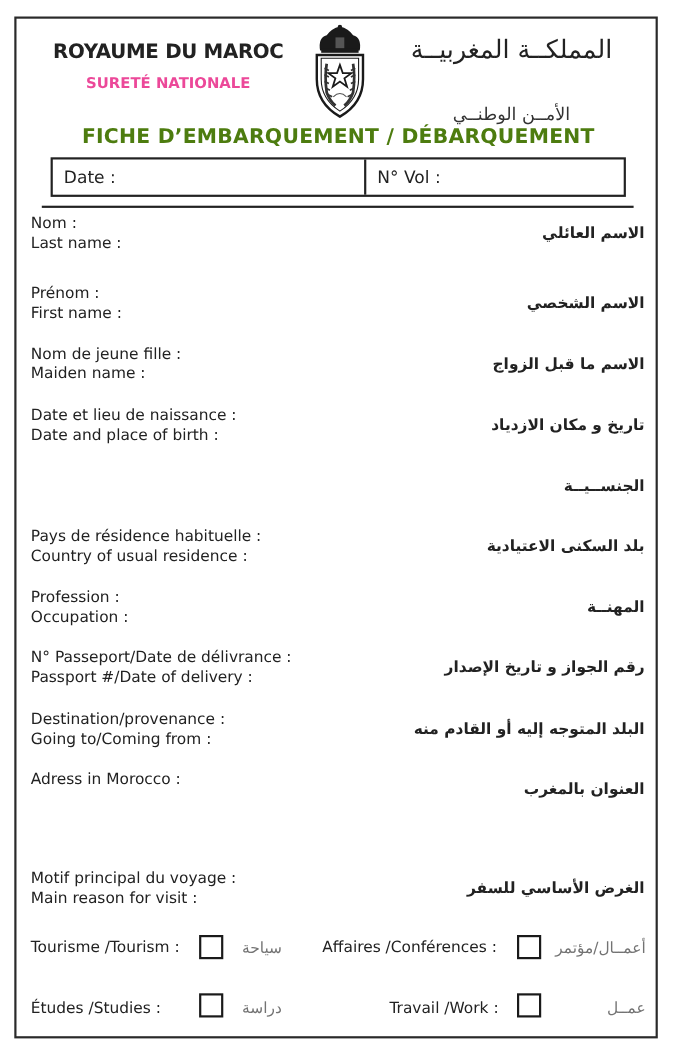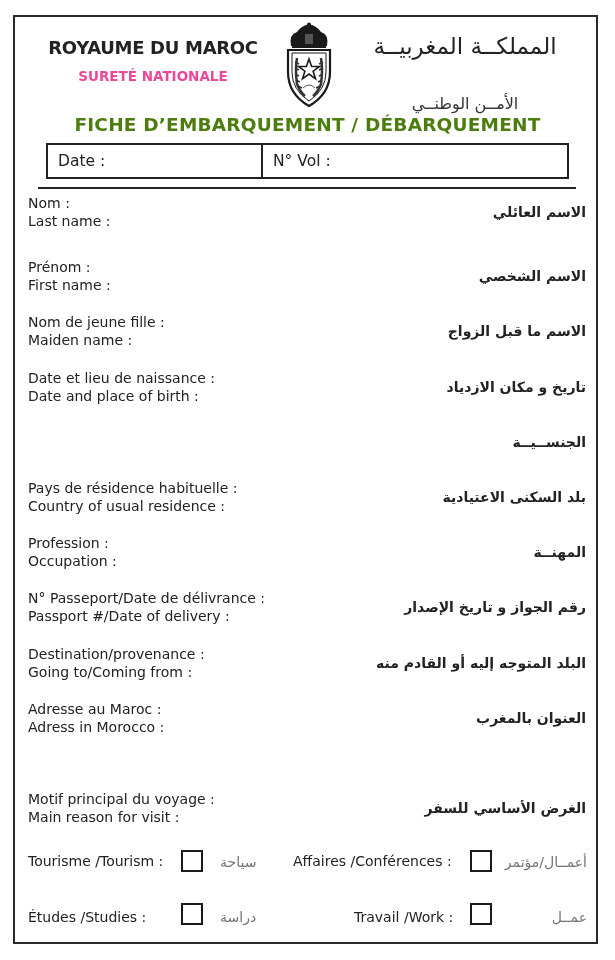--- a/index.html
+++ b/index.html
@@ -102,21 +102,21 @@
     .date-cell {
       position: relative;
       height: 100%;
       box-sizing: border-box;
       font-size: 15.5px;
       line-height: 32px;
       padding-left: 10px;
       white-space: nowrap;
     }
     .date-cell.left {
-      width: 215px;
+      width: 285px;
       border-right: 2px solid #222;
     }
     .date-cell.right {
       flex: 1;
     }
     .divider {
       position: absolute;
       left: 38px;
       top: 187px;
       width: 538px;
@@ -283,21 +283,20 @@
 <div class="field-row" style="top:646px;">
   <div class="field-fr">
     <span>Destination/provenance :</span>
     <span>Going to/Coming from :</span>
   </div>
   <div class="field-ar">البلد المتوجه إليه أو القادم منه</div>
 </div>
 
 <div class="field-row" style="top:701px;">
   <div class="field-fr">
-    <span>Adresse au Maroc :</span>
     <span>Adress in Morocco :</span>
   </div>
   <div class="field-ar">العنوان بالمغرب</div>
 </div>
 
 <div class="field-row" style="top:791px;">
   <div class="field-fr">
     <span>Motif principal du voyage :</span>
     <span>Main reason for visit :</span>
   </div>

